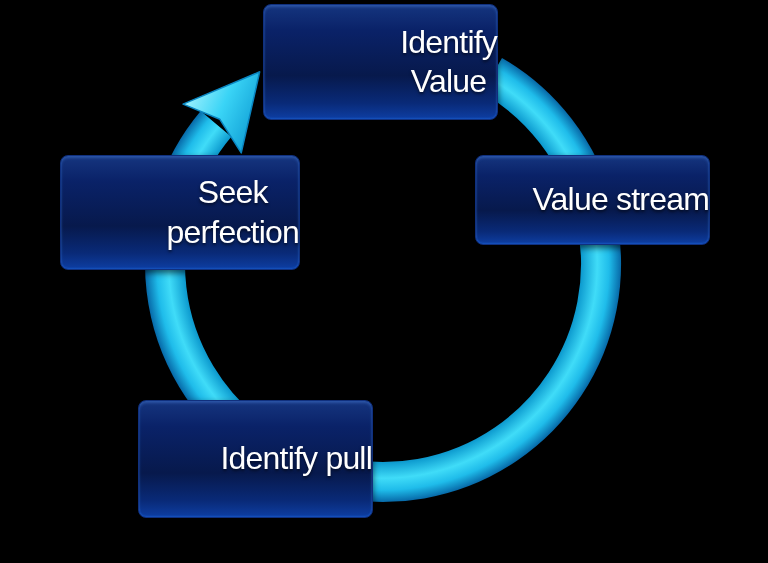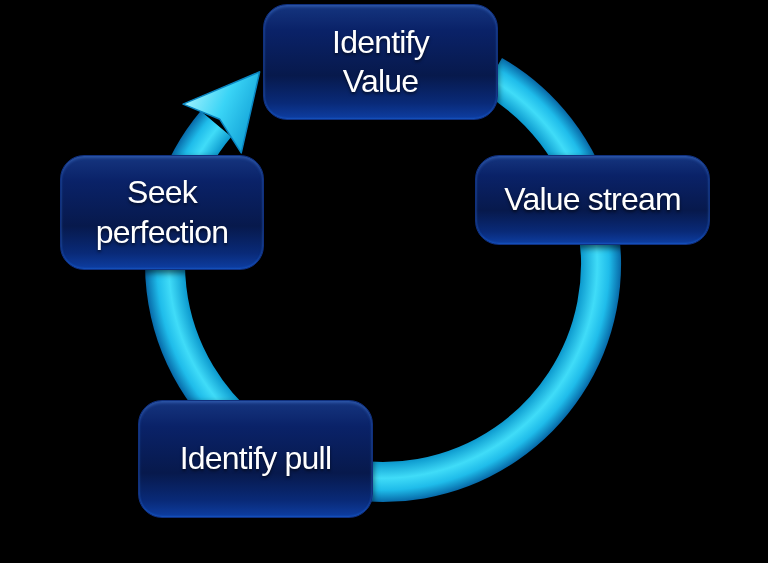--- a/index.html
+++ b/index.html
@@ -17,50 +17,50 @@
   }
   #cycle-arrow-svg {
     position: absolute;
     left: 0;
     top: 0;
     width: 768px;
     height: 563px;
   }
   .step-box {
     position: absolute;
-    border-radius: 24px;
+    border-radius: 8px;
     background: linear-gradient(180deg,
       #15357f 0%,
       #0a2268 22%,
       #07194c 62%,
       #092a78 86%,
       #0e3ea2 100%);
     border: 1px solid #10307e;
     box-shadow: inset 0 2px 3px rgba(90,150,240,.35),
                 inset 0 -1px 2px rgba(30,110,230,.45),
                 0 3px 6px rgba(0,0,0,.6);
     display: flex;
     align-items: center;
-    justify-content: center;
+    justify-content: flex-end;
     box-sizing: border-box;
   }
   .step-label {
     color: #ffffff;
     font-size: 32px;
     letter-spacing: -0.8px;
     line-height: 1.23;
     text-align: center;
     white-space: pre-line;
     text-shadow: 0 2px 3px rgba(0,0,0,.55);
   }
   #box-identify-value  { left: 263px; top: 4px;   width: 235px; height: 116px; }
   #box-value-stream    { left: 475px; top: 155px; width: 235px; height: 90px; }
   #box-create-flow     { left: 395px; top: 402px; width: 237px; height: 115px; }
   #box-establish-pull  { left: 138px; top: 400px; width: 235px; height: 118px; }
-  #box-seek-perfection { left: 60px;  top: 155px; width: 204px; height: 115px; }
+  #box-seek-perfection { left: 60px;  top: 155px; width: 240px; height: 115px; }
 </style>
 </head>
 <body>
 
 <div id="stage">
 
   <svg id="cycle-arrow-svg" viewBox="0 0 768 563" aria-hidden="true">
     <defs>
       <radialGradient id="ringGrad" gradientUnits="userSpaceOnUse" cx="383" cy="264" r="238">
         <stop offset="0.78" stop-color="#086a9e"></stop>

